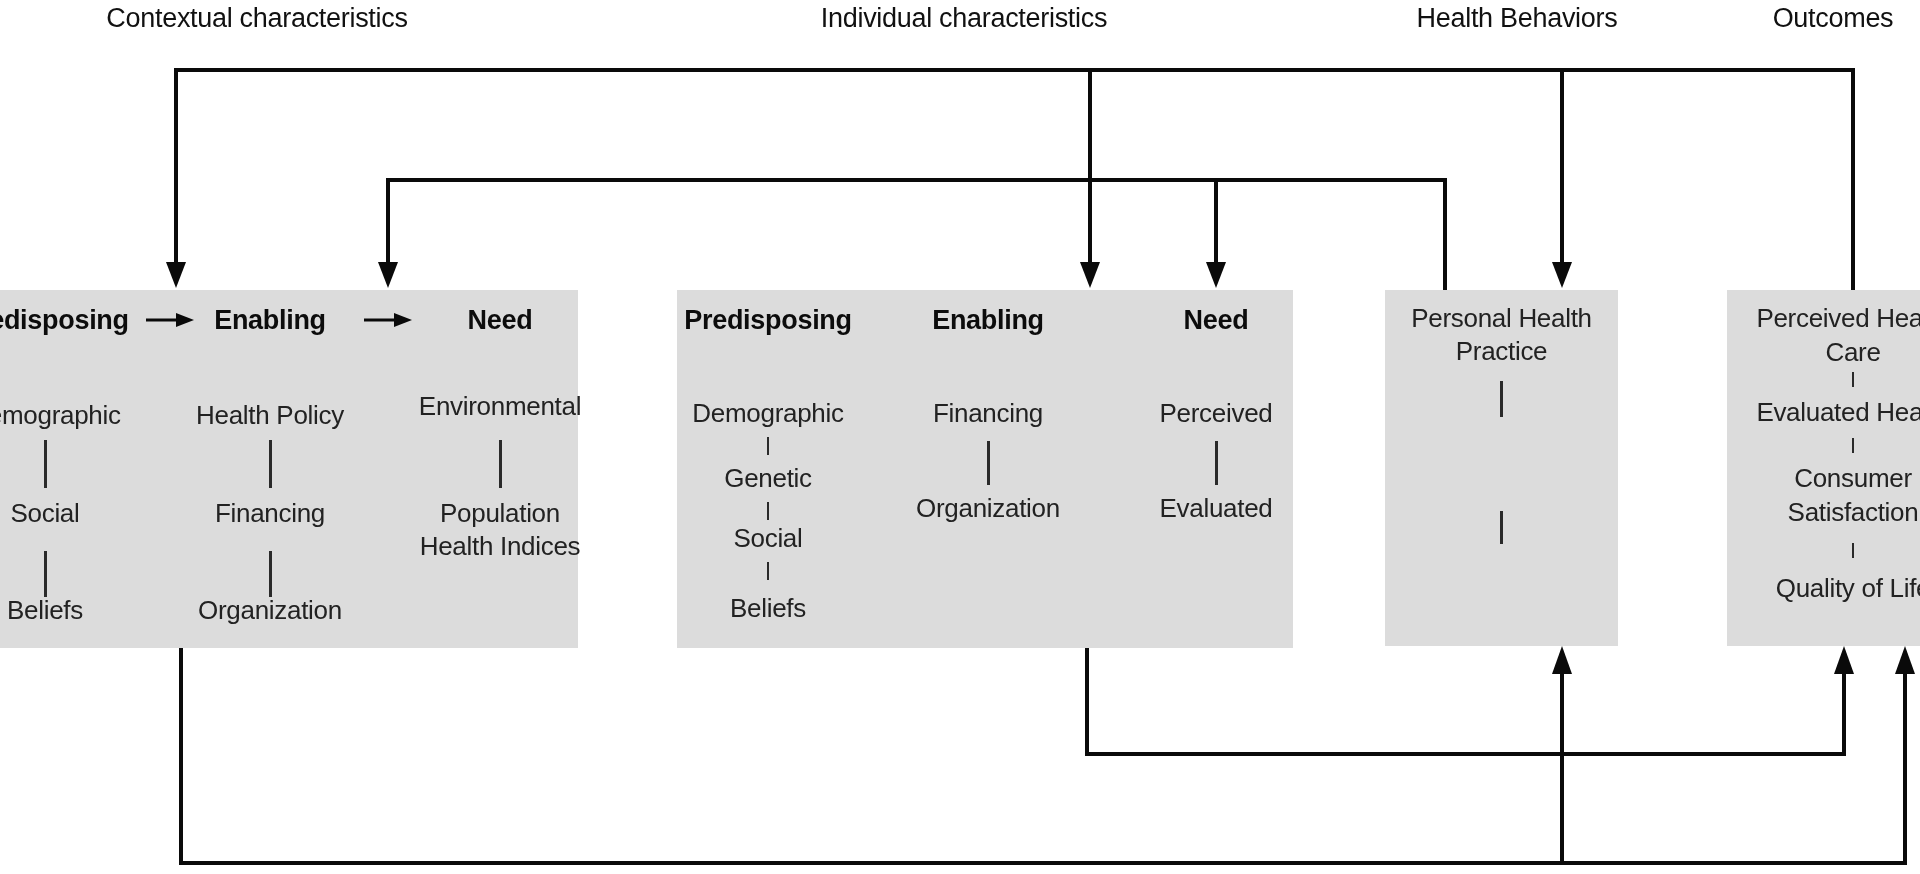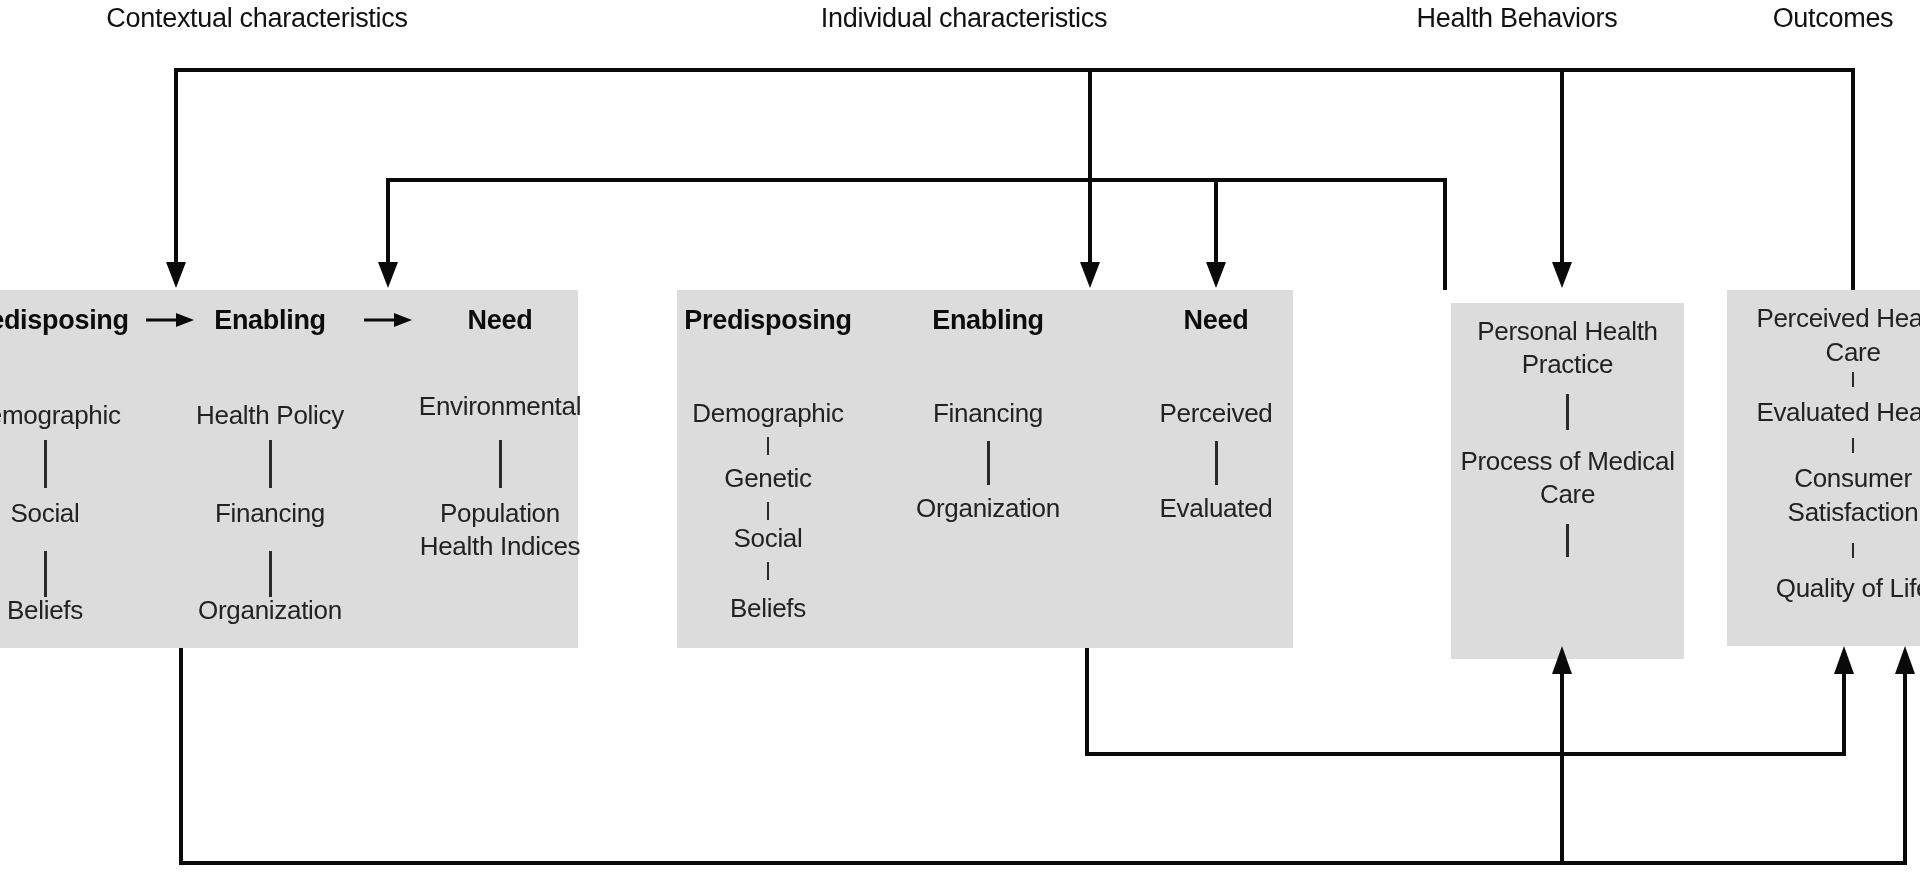--- a/index.html
+++ b/index.html
@@ -117,25 +117,24 @@
     </div>
 
     <div class="col" style="left:447px;top:0;width:184px;height:358px;">
       <div class="colhead" style="top:14px;">Need</div>
       <div class="item" style="top:107px;">Perceived</div>
       <div class="tick" style="top:151px;height:44px;"></div>
       <div class="item" style="top:202px;">Evaluated</div>
     </div>
   </div>
 
-  <div class="gbox" style="left:1451px;top:290px;width:233px;height:356px;margin-top:13px;">
+  <div class="gbox" style="left:1385px;top:290px;width:233px;height:356px;">
     <div class="col" style="left:0;top:0;width:233px;height:356px;">
       <div class="item" style="top:12px;">Personal Health Practice</div>
       <div class="tick" style="top:91px;height:36px;"></div>
-      <div class="item" style="top:142px;">Process of Medical Care</div>
       <div class="tick" style="top:221px;height:33px;"></div>
     </div>
   </div>
 
   <div class="gbox" style="left:1727px;top:290px;width:252px;height:356px;">
     <div class="col" style="left:12px;top:0;width:228px;height:356px;">
       <div class="item" style="top:11px;line-height:34px;">Perceived Health Care</div>
       <div class="tick thin" style="top:82px;height:15px;"></div>
       <div class="item" style="top:105px;line-height:34px;white-space:nowrap;">Evaluated Health</div>
       <div class="tick thin" style="top:148px;height:15px;"></div>

